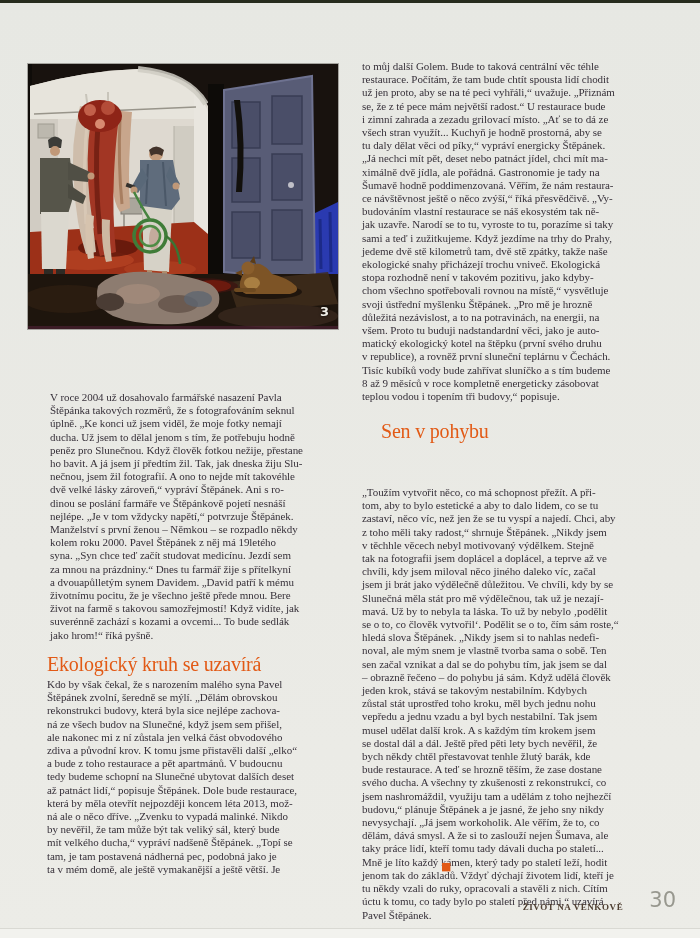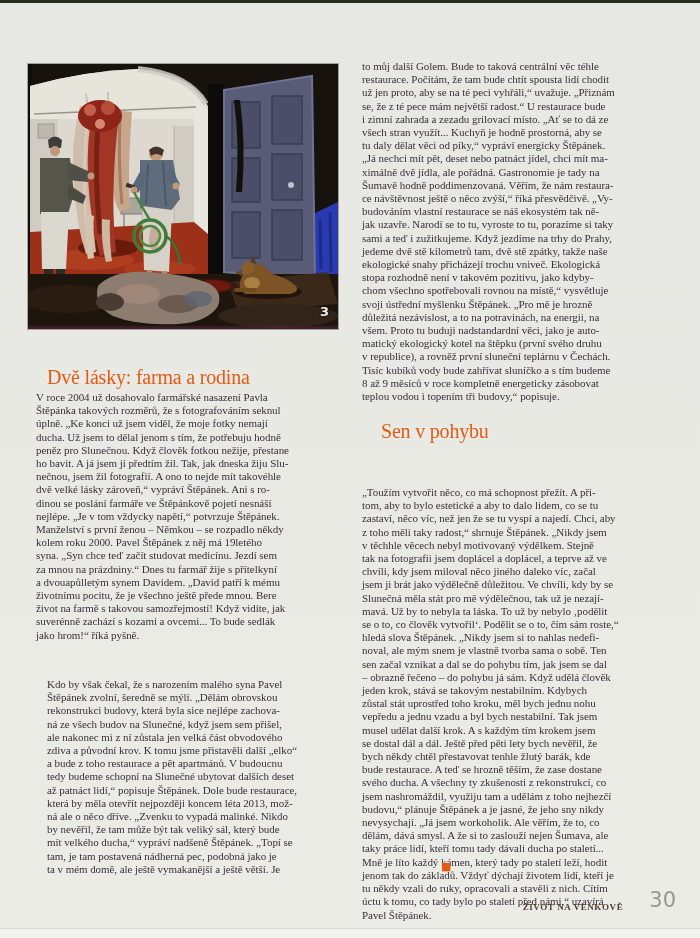--- a/index.html
+++ b/index.html
@@ -9,21 +9,21 @@
   .bottom-strip{position:absolute;left:0;top:928px;width:700px;height:10px;background:#f2f2ee;border-top:1px solid #d9d9d3;}
 
   .photo{position:absolute;left:28px;top:64px;width:310px;height:265px;margin:0;padding:0;box-shadow:0 0 0 1px rgba(40,35,30,.35);}
   .photo svg{display:block;}
   .photo-badge{position:absolute;right:9px;bottom:10px;color:#f0efe8;font-family:"DejaVu Sans","Liberation Sans",sans-serif;font-weight:bold;font-size:13px;text-shadow:0 0 3px rgba(0,0,0,.9);}
 
   .heading{position:absolute;margin:0;font-weight:normal;font-size:20px;color:#e25a16;letter-spacing:-0.2px;white-space:pre;}
   .para{position:absolute;font-size:11px;line-height:13.2px;color:#37313a;letter-spacing:-0.06px;white-space:pre;}
 
   #lc-h1{left:47px;top:366px;}
-  #lc-p1{left:36px;top:391px;width:296px;}
+  #lc-p1{left:50px;top:391px;width:296px;}
   #lc-h2{left:47px;top:653px;}
   #lc-p2{left:47px;top:678px;width:296px;}
 
   #rc-p1{left:362px;top:60px;width:290px;}
   #rc-h1{left:362px;top:420px;margin-left:19px;}
   #rc-p2{left:362px;top:446px;width:290px;margin-top:40px;}
 
   .end-marker{position:absolute;left:441px;top:860px;font-size:11px;color:#e25a16;font-family:"DejaVu Sans",sans-serif;}
 
   .footer{position:absolute;right:24px;top:888px;display:flex;align-items:flex-end;gap:26px;}
@@ -163,40 +163,40 @@
           <path d="M222,198 L226,192 L228,200 Z" fill="#5c3c16"></path>
           <ellipse cx="224" cy="219" rx="8" ry="6" fill="#b08748" opacity="0.85"></ellipse>
           <rect x="206" y="224" width="22" height="4" rx="2" fill="#6e4a20"></rect>
         </g>
         <rect x="0" y="262" width="310" height="3" fill="#5a2440" opacity="0.5"></rect>
       </g>
     </svg>
     <span class="photo-badge">3</span>
   </figure>
 
-  <h2 class="heading" id="lc-h1">Dvě lásky: farma a rodina</h2>
   <div class="para" id="lc-p1">V roce 2004 už dosahovalo farmářské nasazení Pavla
 Štěpánka takových rozměrů, že s fotografováním seknul
 úplně. „Ke konci už jsem viděl, že moje fotky nemají
 ducha. Už jsem to dělal jenom s tím, že potřebuju hodně
 peněz pro Slunečnou. Když člověk fotkou nežije, přestane
 ho bavit. A já jsem jí předtím žil. Tak, jak dneska žiju Slu-
 nečnou, jsem žil fotografií. A ono to nejde mít takovéhle
 dvě velké lásky zároveň,“ vypráví Štěpánek. Ani s ro-
 dinou se poslání farmáře ve Štěpánkově pojetí nesnáší
 nejlépe. „Je v tom vždycky napětí,“ potvrzuje Štěpánek.
 Manželství s první ženou – Němkou – se rozpadlo někdy
 kolem roku 2000. Pavel Štěpánek z něj má 19letého
 syna. „Syn chce teď začít studovat medicínu. Jezdí sem
 za mnou na prázdniny.“ Dnes tu farmář žije s přítelkyní
 a dvouapůlletým synem Davidem. „David patří k mému
 životnímu pocitu, že je všechno ještě přede mnou. Bere
 život na farmě s takovou samozřejmostí! Když vidíte, jak
 suverénně zachází s kozami a ovcemi... To bude sedlák
 jako hrom!“ říká pyšně.</div>
+  <h2 class="heading" id="lc-h2">Ekologický kruh se uzavírá</h2>
   <div class="para" id="lc-p2">Kdo by však čekal, že s narozením malého syna Pavel
 Štěpánek zvolní, šeredně se mýlí. „Dělám obrovskou
 rekonstrukci budovy, která byla sice nejlépe zachova-
 ná ze všech budov na Slunečné, když jsem sem přišel,
 ale nakonec mi z ní zůstala jen velká část obvodového
 zdiva a původní krov. K tomu jsme přistavěli další „elko“
 a bude z toho restaurace a pět apartmánů. V budoucnu
 tedy budeme schopní na Slunečné ubytovat dalších deset
 až patnáct lidí,“ popisuje Štěpánek. Dole bude restaurace,
 která by měla otevřít nejpozději koncem léta 2013, mož-

